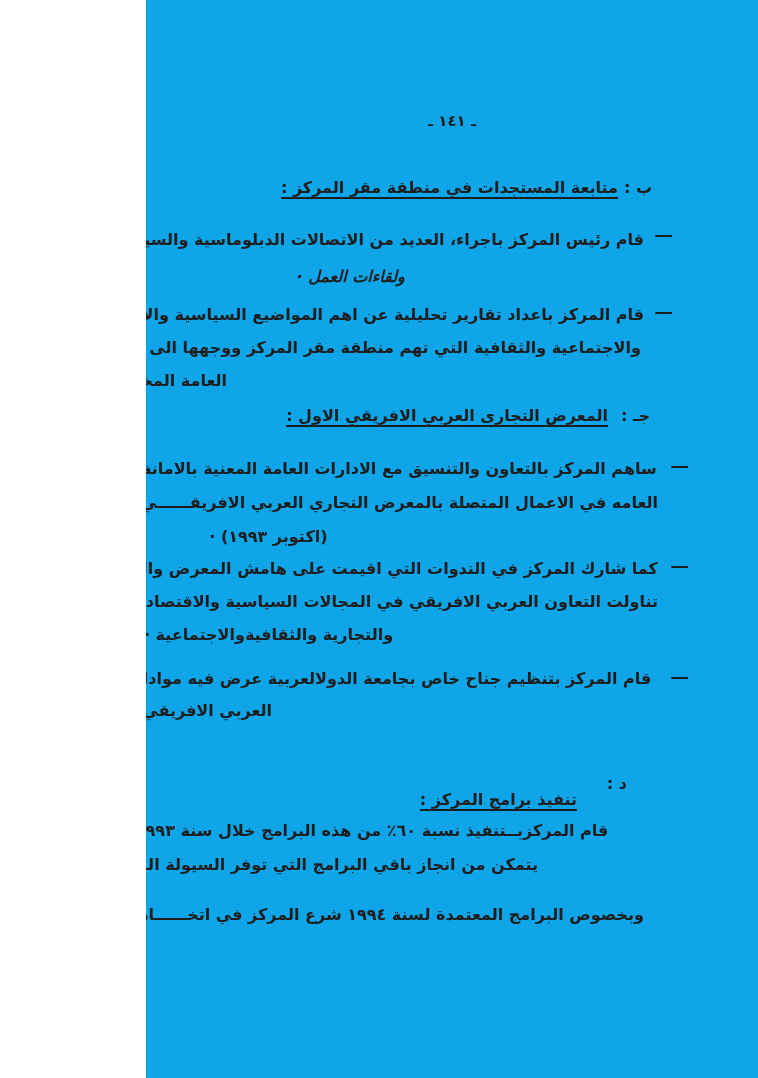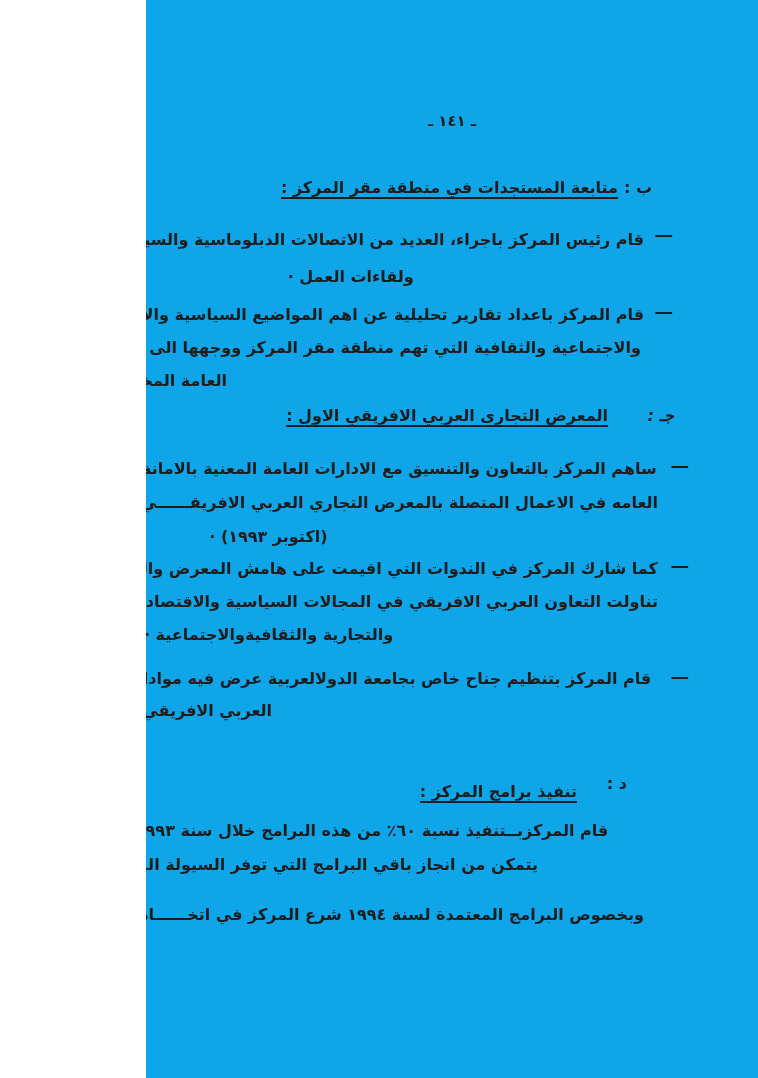--- a/index.html
+++ b/index.html
@@ -44,35 +44,35 @@
 
   <div class="sec-head" style="top:178px;right:0;">
     <span class="sec-marker" style="right:106px;">ب :</span>
     <span class="sec-title" style="position:absolute;top:0;right:140px;">متابعة المستجدات في منطقة مقر المركز :</span>
   </div>
 
   <div class="bullet" style="top:221px;right:86px;">
     <span class="dash">ـــ</span>
     <div class="blines" style="margin-right:28px;line-height:37px;">
       <div class="line">قام رئيس المركز باجراء، العديد من الاتصالات الدبلوماسية والسياسيــة</div>
-      <div class="line" style="margin-right:38px;">ولقاءات العمل ·</div>
+      <div class="line" style="margin-right:38px;font-style:italic;">ولقاءات العمل ·</div>
     </div>
   </div>
 
   <div class="bullet" style="top:298px;right:86px;">
     <span class="dash">ـــ</span>
     <div class="blines" style="margin-right:28px;line-height:33px;">
       <div class="line">قام المركز باعداد تقارير تحليلية عن اهم المواضيع السياسية والاقتصادية</div>
       <div class="line">والاجتماعية والثقافية التي تهم منطقة مقر المركز ووجهها الى الادارات</div>
       <div class="line" style="margin-right:398px;">العامة المختصة ·</div>
     </div>
   </div>
 
   <div class="sec-head" style="top:406px;right:0;">
-    <span class="sec-marker" style="right:84px;font-style:italic;">جـ :</span>
+    <span class="sec-marker" style="right:108px;">جـ :</span>
     <span class="sec-title" style="position:absolute;top:0;right:150px;">المعرض التجارى العربي الافريقي الاول :</span>
   </div>
 
   <div class="bullet" style="top:452px;right:70px;">
     <span class="dash">ـــ</span>
     <div class="blines" style="margin-right:30px;line-height:34px;">
       <div class="line">ساهم المركز بالتعاون والتنسيق مع الادارات العامة المعنية بالامانة</div>
       <div class="line">العامه في الاعمال المتصلة بالمعرض التجاري العربي الافريقــــــي</div>
       <div class="line" style="margin-right:262px;">(اكتوبر ١٩٩٣) ·</div>
     </div>
@@ -90,21 +90,21 @@
   <div class="bullet" style="top:663px;right:70px;">
     <span class="dash">ـــ</span>
     <div class="blines" style="margin-right:30px;line-height:32px;">
       <div class="line">قام المركز بتنظيم جناح خاص بجامعة الدولالعربية عرض فيه موادا</div>
       <div class="line" style="margin-right:386px;">العربي الافريقي·</div>
     </div>
   </div>
 
   <div class="sec-head" style="top:774px;right:0;">
     <span class="sec-marker" style="right:131px;">د :</span>
-    <span class="sec-title" style="position:absolute;top:8px;right:181px;">تنفيذ برامج المركز :</span>
+    <span class="sec-title" style="position:absolute;top:16px;right:181px;">تنفيذ برامج المركز :</span>
   </div>
 
   <div class="para" style="top:814px;right:98px;line-height:34px;">
     <div class="line">قام المركزبــتنفيذ نسبة ٦٠٪ من هذه البرامج خلال سنة ١٩٩٣ · ولم</div>
     <div class="line" style="margin-right:122px;">يتمكن من انجاز باقي البرامج التي توفر السيولة المالية الكافية ·</div>
   </div>
 
   <div class="para" style="top:897px;right:114px;line-height:35px;">
     <div class="line">وبخصوص البرامج المعتمدة لسنة ١٩٩٤ شرع المركز في اتخــــــاذ</div>
   </div>

